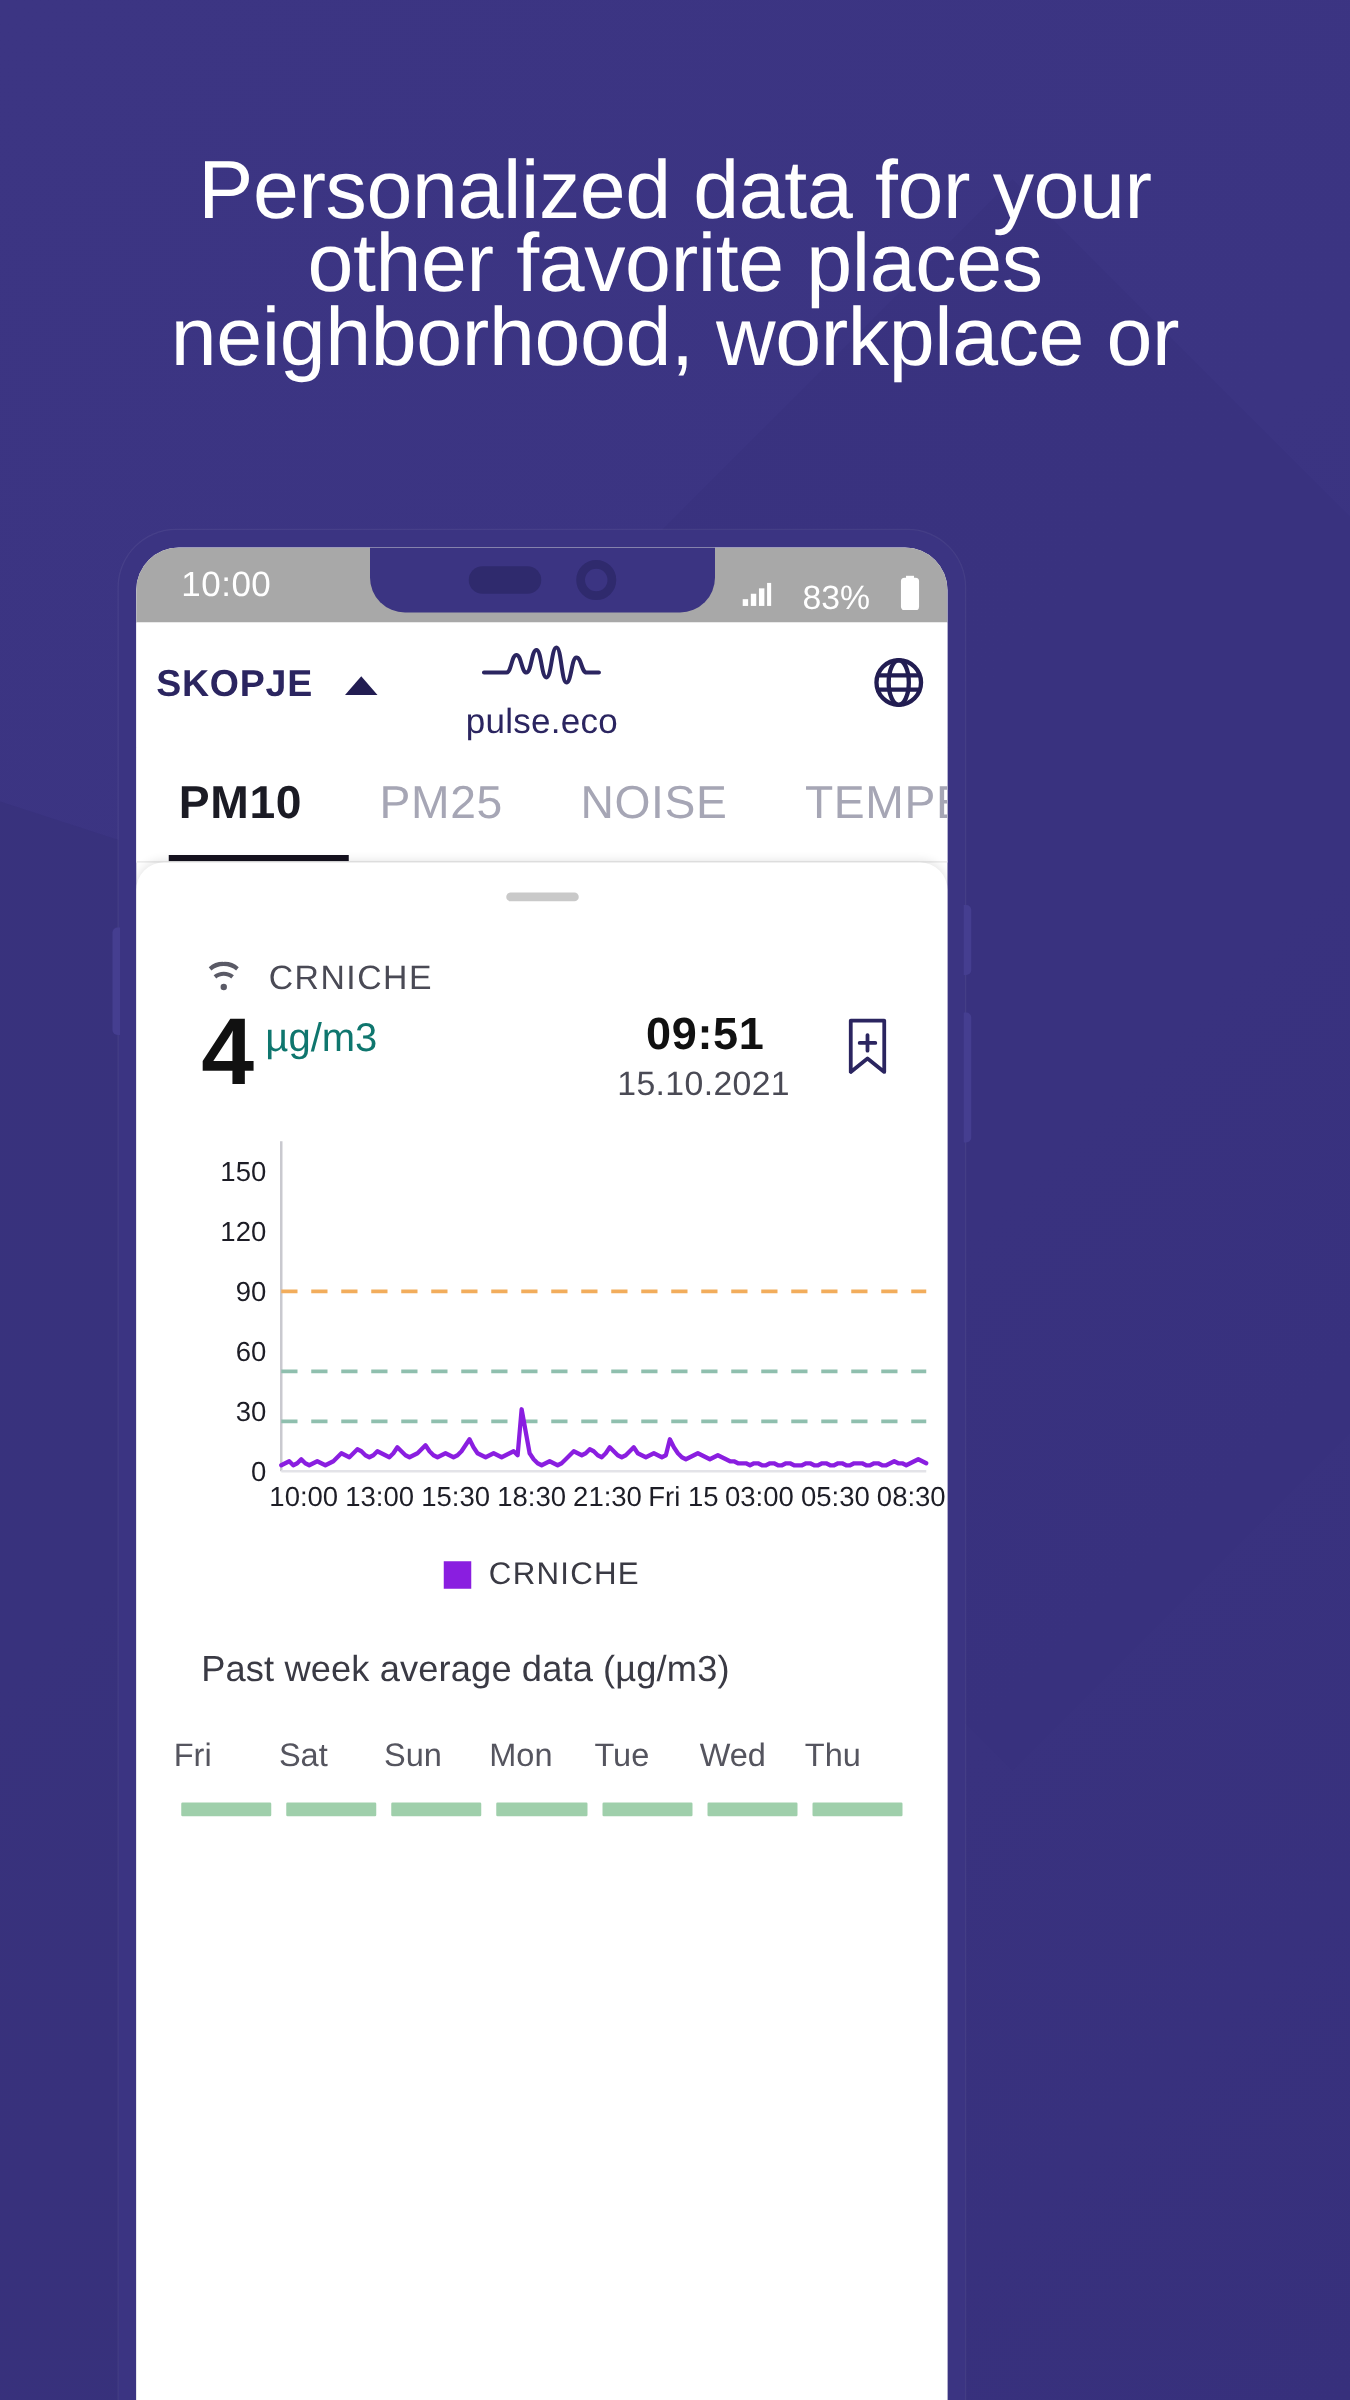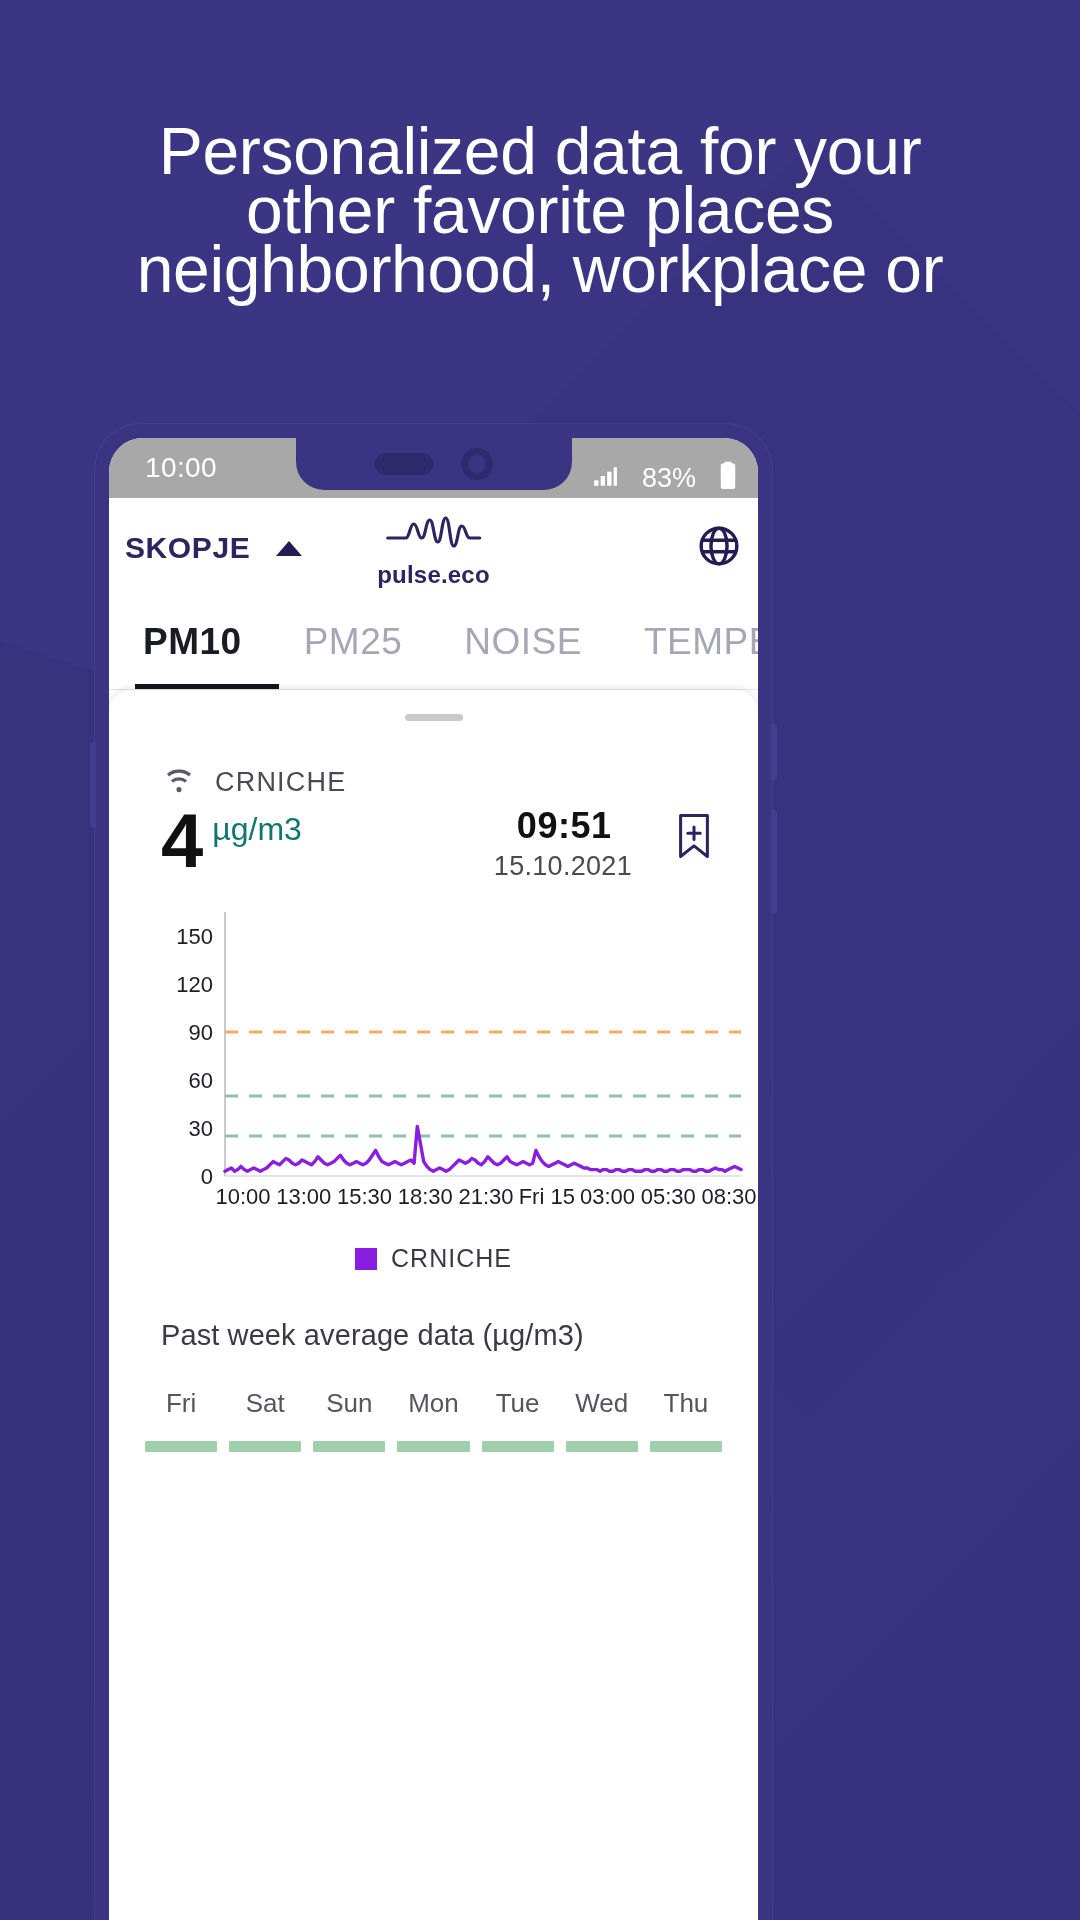--- a/index.html
+++ b/index.html
@@ -141,21 +141,21 @@
     width:0;height:0;
     border-left:13px solid transparent;
     border-right:13px solid transparent;
     border-bottom:15px solid #221d52;
   }
   #brand{
     position:absolute; left:50%; transform:translateX(-50%);
     top:14px;
     display:flex; flex-direction:column; align-items:center; gap:1px;
   }
-  #brand-text{ font-size:24px; font-weight:700; color:#2b2560; letter-spacing:.2px; }
+  #brand-text{ font-size:28px; font-weight:400; color:#2b2560; letter-spacing:.2px; }
   #globe-btn{ margin-left:auto; }
 
   
   #tabs{
     position:relative;
     height:92px;
     display:flex; align-items:center;
     padding-left:34px;
     background:#fff;
     overflow:hidden;
@@ -219,21 +219,21 @@
   }
   #legend-swatch{ width:22px; height:22px; background:#8a1ee0; }
   #legend-label{ font-size:25px; color:#3a3a44; letter-spacing:1px; }
 
   #week-title{
     font-size:29px; color:#3a3a44; padding:46px 0 0 52px; letter-spacing:.1px;
   }
   #week-row{
     display:flex; padding:36px 30px 0 30px; gap:0;
   }
-  .week-cell{ flex:1; text-align:center; }
+  .week-cell{ flex:1; text-align:left; }
   .week-day{ font-size:26px; color:#55555f; }
   .week-bar{
     height:11px; background:#9fcfab; margin-top:22px; border-radius:1px;
     margin-left:6px; margin-right:6px;
   }
 </style>
 </head>
 <body>
 
 <div id="backdrop"></div>

